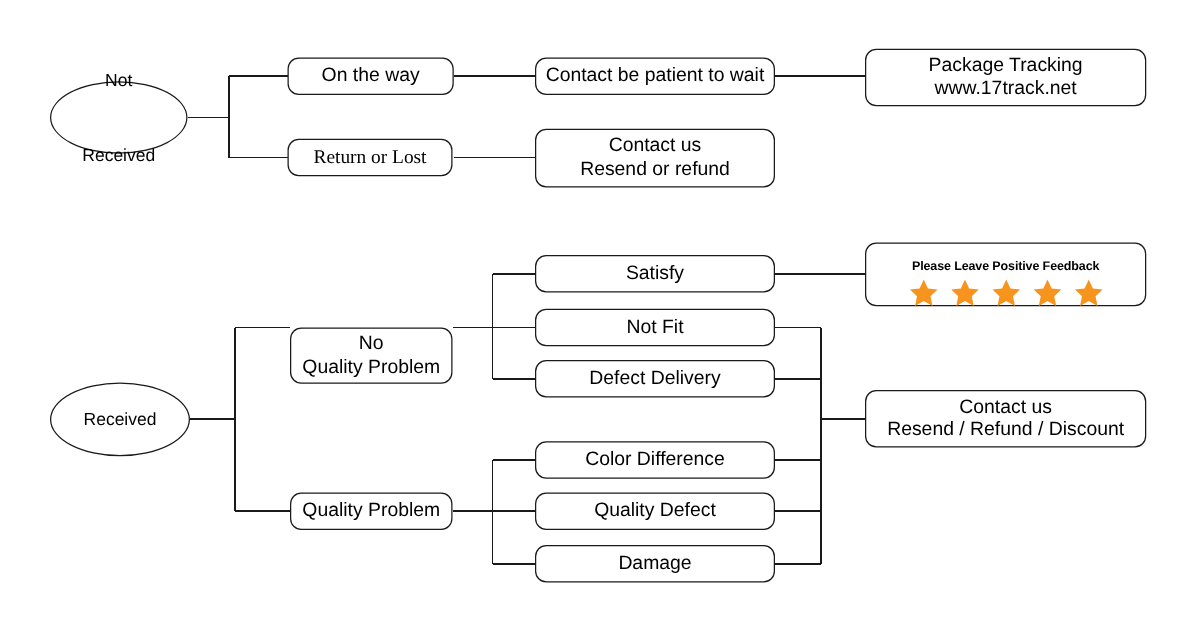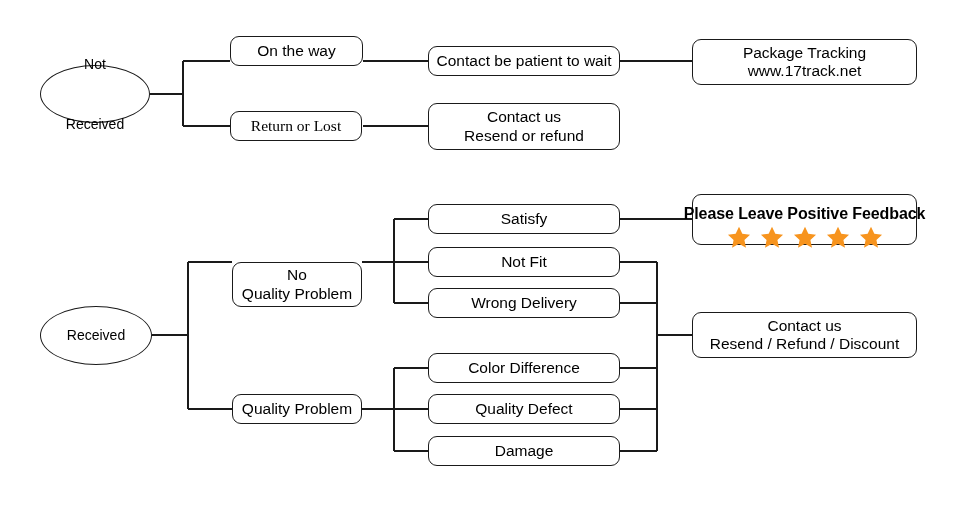--- a/index.html
+++ b/index.html
@@ -40,21 +40,21 @@
     border-radius: 9px;
     font-size: 15.5px;
   }
   .ellipse {
     border-radius: 50%;
     font-size: 14px;
     gap: 43px;
   }
   .node .ln { display: block; }
   .fb-title {
-    font-size: 16px;
+    font-size: 10px;
     font-weight: 600;
     letter-spacing: -0.1px;
     margin-top: 16px;
   }
   .stars {
     display: flex;
     gap: 7px;
     margin-top: 2px;
     line-height: 1;
   }
@@ -110,21 +110,21 @@
       <path d="M657,262 L657,451"></path>
       <path d="M657,335 L692,335"></path>
     </g>
   </svg>
 
   <div class="node ellipse" style="left:40px; top:65px; width:110px; height:58px;">
     <span class="ln">Not</span>
     <span class="ln">Received</span>
   </div>
 
-  <div class="node rbox" style="left:230px; top:36px; width:133px; height:30px;">
+  <div class="node rbox" style="left:230px; top:46px; width:133px; height:30px;">
     <span class="ln">On the way</span>
   </div>
 
   <div class="node rbox" style="left:230px; top:111px; width:132px; height:30px;font-family:Liberation Serif, serif;">
     <span class="ln">Return or Lost</span>
   </div>
 
   <div class="node rbox" style="left:428px; top:46px; width:192px; height:30px;">
     <span class="ln">Contact be patient to wait</span>
   </div>
@@ -154,21 +154,21 @@
 
   <div class="node rbox" style="left:428px; top:204px; width:192px; height:30px;">
     <span class="ln">Satisfy</span>
   </div>
 
   <div class="node rbox" style="left:428px; top:247px; width:192px; height:30px;">
     <span class="ln">Not Fit</span>
   </div>
 
   <div class="node rbox" style="left:428px; top:288px; width:192px; height:30px;">
-    <span class="ln">Wrong Delivery</span>
+    <span class="ln">Defect Delivery</span>
   </div>
 
   <div class="node rbox" style="left:428px; top:394px; width:192px; height:30px;">
     <span class="ln">Quality Defect</span>
   </div>
 
   <div class="node rbox" style="left:428px; top:353px; width:192px; height:30px;">
     <span class="ln">Color Difference</span>
   </div>
 

